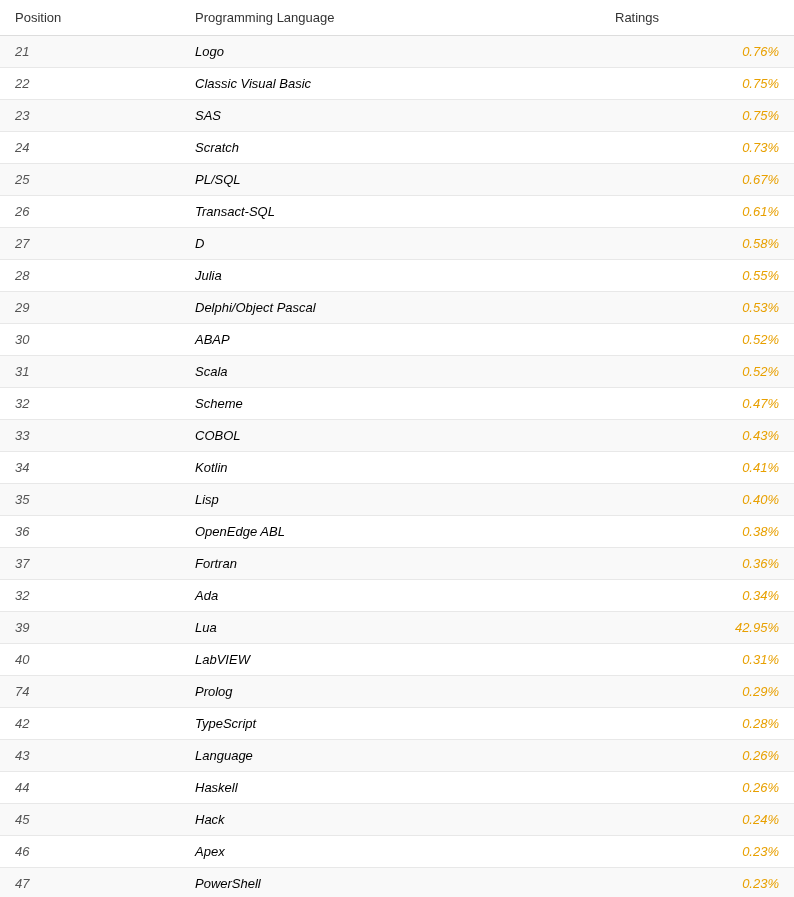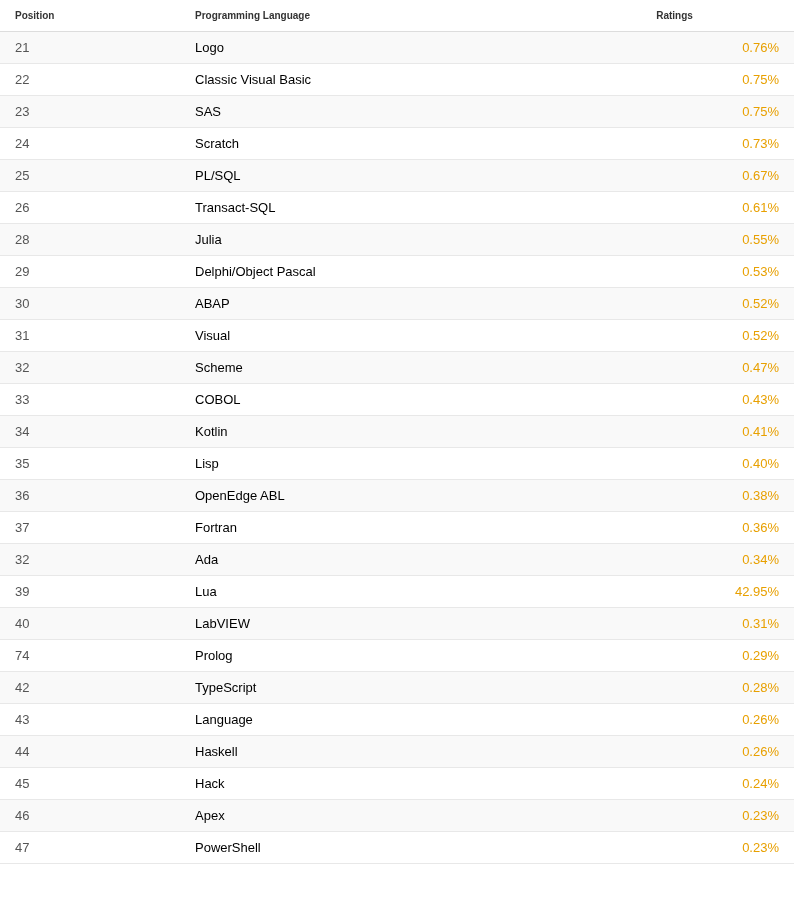--- a/index.html
+++ b/index.html
@@ -20,31 +20,32 @@
     table {
       width: 100%;
       border-collapse: collapse;
     }
     thead tr {
       background: #fff;
     }
     thead th {
       padding: 10px 15px;
       text-align: left;
-      font-weight: bold;
-      font-size: 10px;
+      font-weight: normal;
+      font-size: 13px;
       color: #333;
       border-bottom: 1px solid #ddd;
     }
     thead th.ratings-col {
-      text-align: center;
+      text-align: left;
       padding-right: 60px;
     }
     tbody tr {
       border-bottom: 1px solid #e8e8e8;
+      font-style: italic;
     }
     tbody tr:nth-child(odd) {
       background: #f9f9f9;
     }
     tbody tr:nth-child(even) {
       background: #fff;
     }
     tbody td {
       padding: 8px 15px;
       font-size: 13px;
@@ -103,37 +104,42 @@
           <td class="position-col">25</td>
           <td class="language-col"><a class="lang-link" href="#">PL/SQL</a></td>
           <td class="ratings-col">0.67%</td>
         </tr>
         <tr>
           <td class="position-col">26</td>
           <td class="language-col"><a class="lang-link" href="#">Transact-SQL</a></td>
           <td class="ratings-col">0.61%</td>
         </tr>
         <tr>
+          <td class="position-col">27</td>
+          <td class="language-col"><a class="lang-link" href="#">D</a></td>
+          <td class="ratings-col">0.58%</td>
+        </tr>
+        <tr>
           <td class="position-col">28</td>
           <td class="language-col"><a class="lang-link" href="#">Julia</a></td>
           <td class="ratings-col">0.55%</td>
         </tr>
         <tr>
           <td class="position-col">29</td>
           <td class="language-col"><a class="lang-link" href="#">Delphi/Object Pascal</a></td>
           <td class="ratings-col">0.53%</td>
         </tr>
         <tr>
           <td class="position-col">30</td>
           <td class="language-col"><a class="lang-link" href="#">ABAP</a></td>
           <td class="ratings-col">0.52%</td>
         </tr>
         <tr>
           <td class="position-col">31</td>
-          <td class="language-col"><a class="lang-link" href="#">Visual</a></td>
+          <td class="language-col"><a class="lang-link" href="#">Scala</a></td>
           <td class="ratings-col">0.52%</td>
         </tr>
         <tr>
           <td class="position-col">32</td>
           <td class="language-col"><a class="lang-link" href="#">Scheme</a></td>
           <td class="ratings-col">0.47%</td>
         </tr>
         <tr>
           <td class="position-col">33</td>
           <td class="language-col"><a class="lang-link" href="#">COBOL</a></td>

